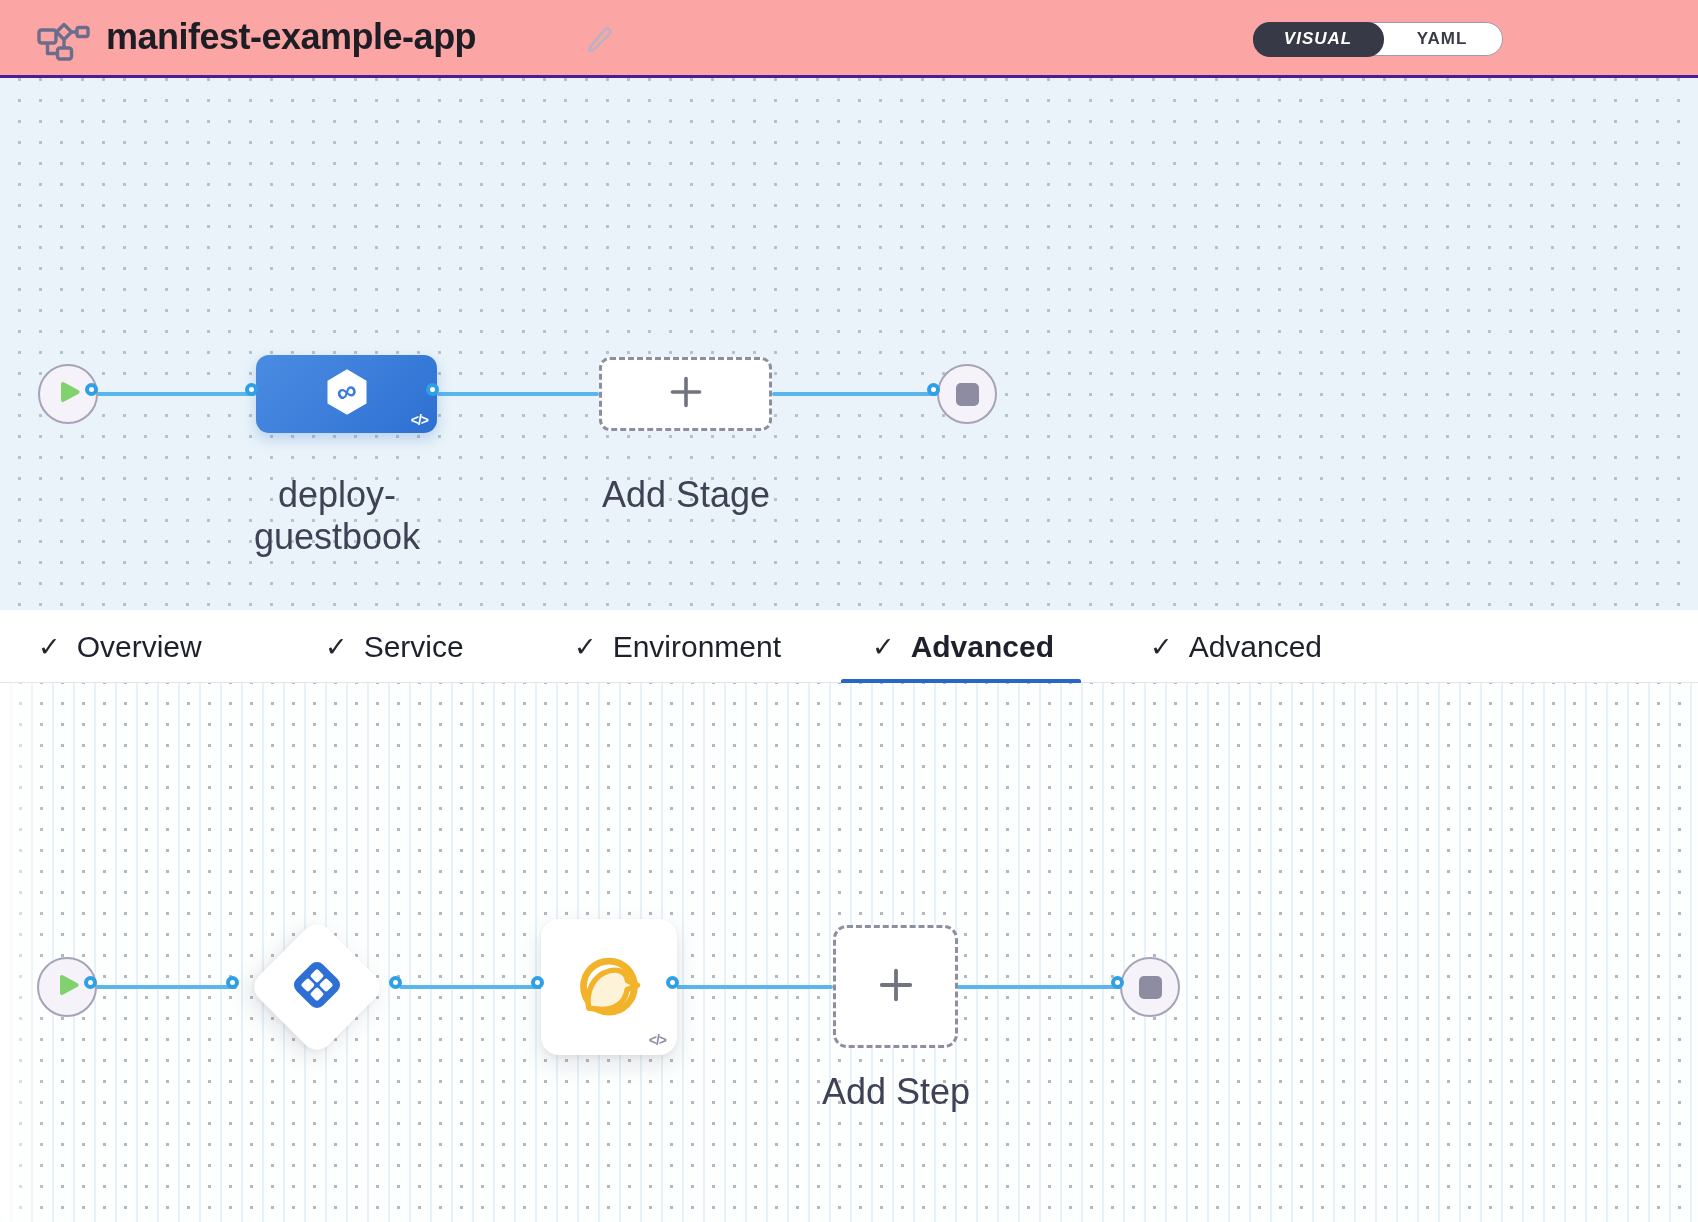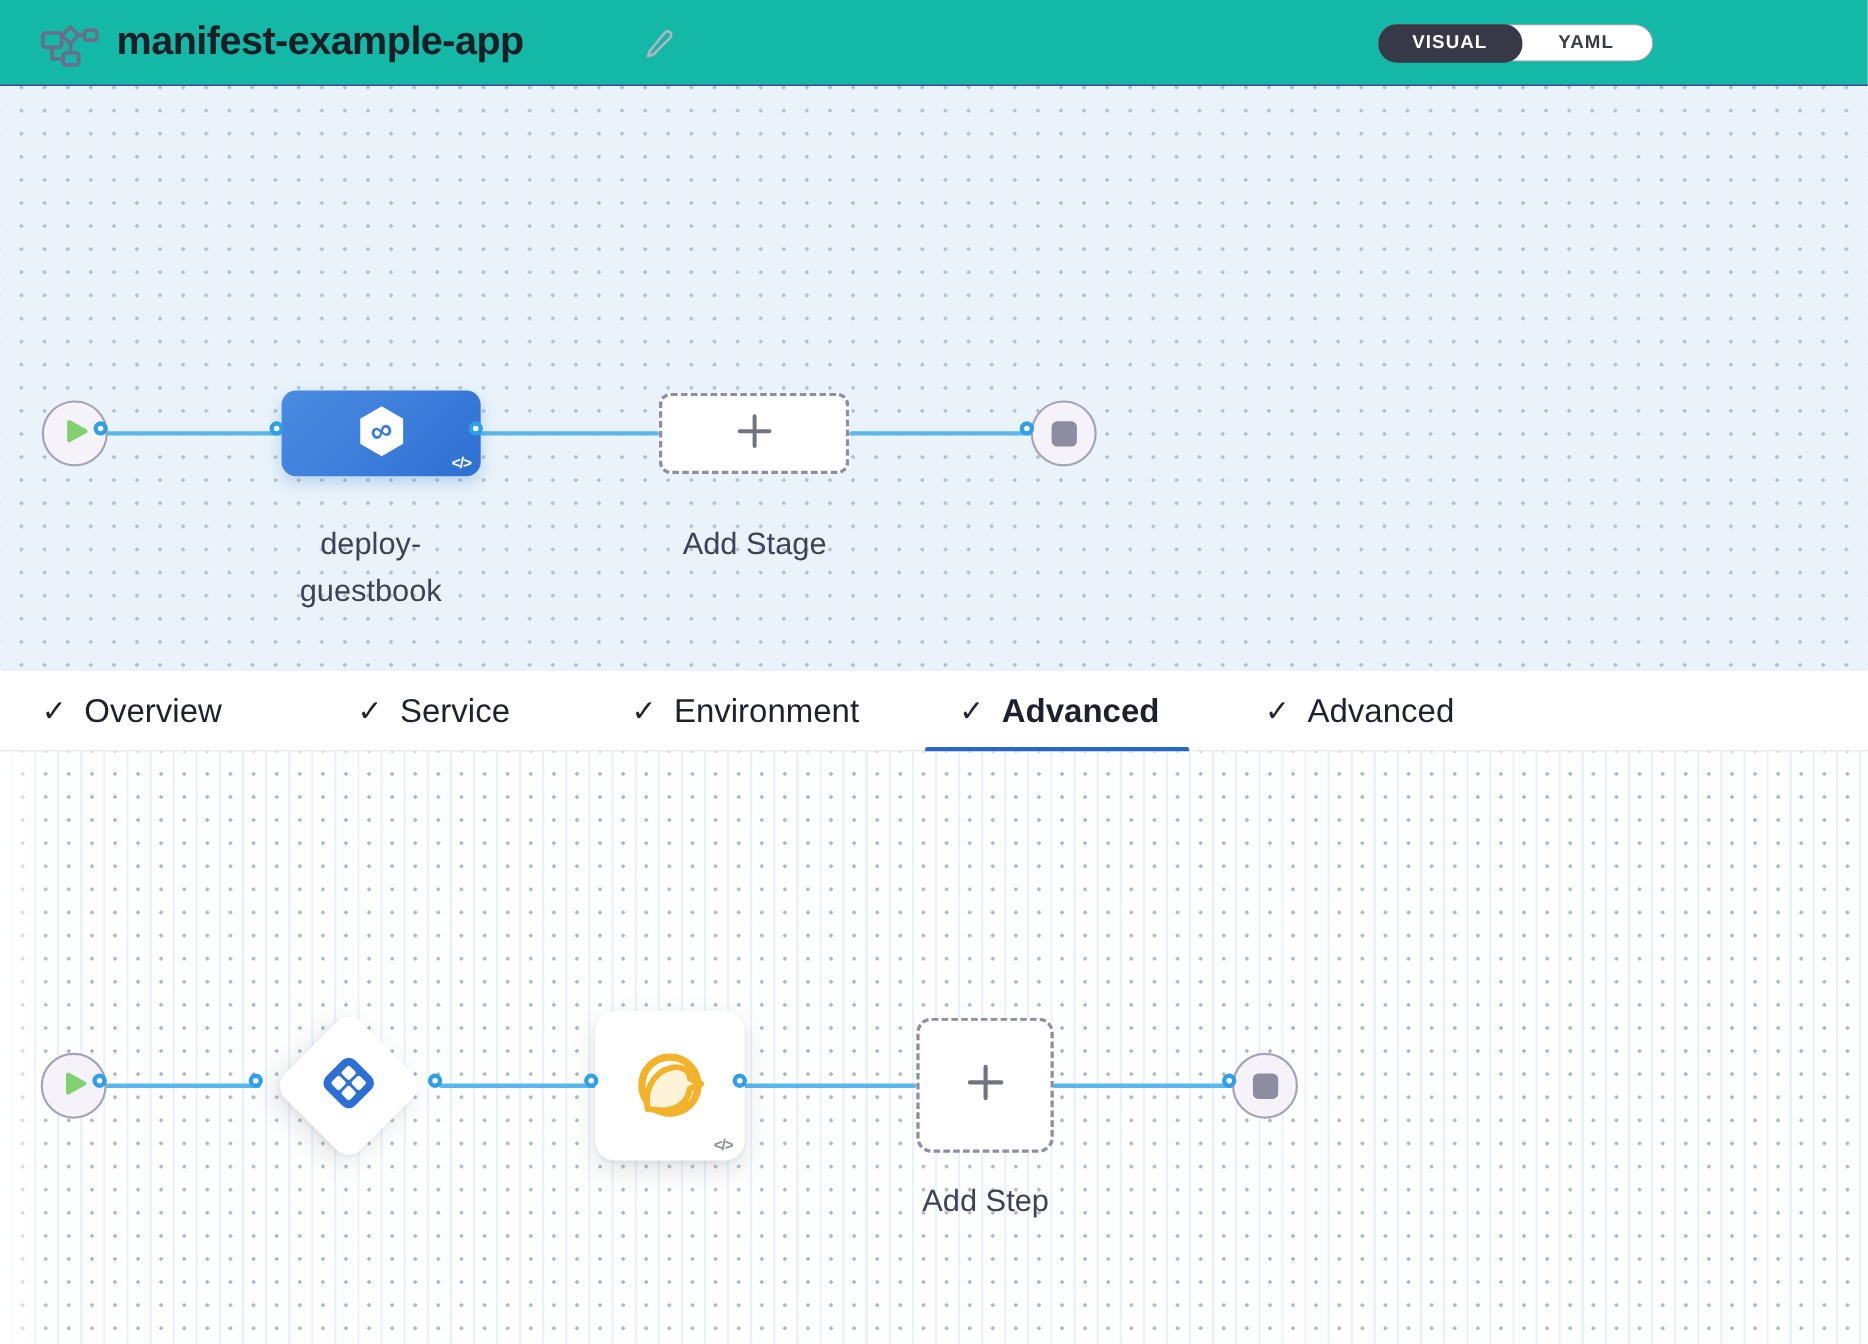--- a/index.html
+++ b/index.html
@@ -1,32 +1,32 @@
 <!DOCTYPE html>
 <html><head>
 <meta charset="utf-8">
 <style>
   * { margin:0; padding:0; box-sizing:border-box; }
   body { font-family:"Liberation Sans","DejaVu Sans",sans-serif; background:#fff; }
   #app { position:relative; width:1698px; height:1222px; overflow:hidden; background:#fff; }
 
   
-  .header { position:absolute; left:0; top:0; width:1698px; height:78px; background:#14b8a6;
-            border-bottom:1px solid #4c1d95; z-index:30; }
+  .header { position:absolute; left:0; top:0; width:1698px; height:78px; background:#fca5a5;
+            border-bottom:3px solid #4c1d95; z-index:30; }
   .header-icon { position:absolute; left:36px; top:18px; }
   .page-title { position:absolute; left:106px; top:16px; font-size:36px; font-weight:700;
                 color:#1d1e25; letter-spacing:-0.5px; white-space:nowrap; }
   .edit-icon { position:absolute; left:583px; top:22px; cursor:pointer; }
 
   .view-toggle { position:absolute; left:1253px; top:22px; width:250px; height:34px;
                  border:1.5px solid #9d9cae; border-radius:17px; background:#fff; display:flex; }
   .toggle-opt { flex:1; display:flex; align-items:center; justify-content:center;
                 font-size:17px; font-weight:700; letter-spacing:1px; color:#3a3b49; cursor:pointer;
                 border-radius:17px; }
-  .toggle-opt.selected { background:#383946; color:#fff; margin:-1.5px; flex:0 0 131px; }
+  .toggle-opt.selected { background:#383946; color:#fff; margin:-1.5px; flex:0 0 131px;font-style:italic; }
 
   
   .canvas { position:absolute; left:0; width:1698px; }
   .canvas.top { top:78px; height:532px;
     background-color:#e9f3f9;
     background-image:radial-gradient(circle,#b4c0ca 1.4px,transparent 1.6px);
     background-size:21px 21px; background-position:9px 12px; }
   .canvas.bottom { top:683px; height:539px;
     background-color:#fdfefe;
     background-image:radial-gradient(circle,#b2b8c3 1.5px,transparent 1.7px),
@@ -38,21 +38,21 @@
   
   .hline { position:absolute; height:4px; background:#5ab7ed; border-radius:2px; z-index:1; }
   .port  { position:absolute; width:13px; height:13px; background:#fff; border:4.5px solid #2f9fe6;
            border-radius:50%; z-index:6; }
   .terminal { position:absolute; width:60px; height:60px; border-radius:50%;
               background:#f5f3f9; border:2px solid #a5a3b7; z-index:4;
               display:flex; align-items:center; justify-content:center; }
   .stop-square { width:23px; height:23px; background:#8e8ca0; border-radius:5px; }
   .dashed-box { position:absolute; background:#fff; border:3px dashed #8e8ea2; z-index:4;
                 display:flex; align-items:center; justify-content:center; cursor:pointer; }
-  .node-label { position:absolute; text-align:center; font-size:28px; line-height:42px;
+  .node-label { position:absolute; text-align:center; font-size:36px; line-height:42px;
                 color:#3f4254; z-index:5; }
   .break-all { word-break:break-all; }
   .code-badge { position:absolute; font-size:14px; font-weight:700; letter-spacing:-1px; z-index:7; }
 
   .stage-node { position:absolute; left:256px; top:277px; width:181px; height:78px; border-radius:13px;
                 background:linear-gradient(135deg,#4a8ce2,#2e70d2); z-index:5; cursor:pointer;
                 box-shadow:0 6px 14px rgba(46,112,210,.25);
                 display:flex; align-items:center; justify-content:center; }
   .white-card { position:absolute; background:#fff; z-index:5; cursor:pointer;
                 box-shadow:0 2px 5px rgba(40,41,61,.06), 0 9px 22px rgba(96,97,112,.16);

